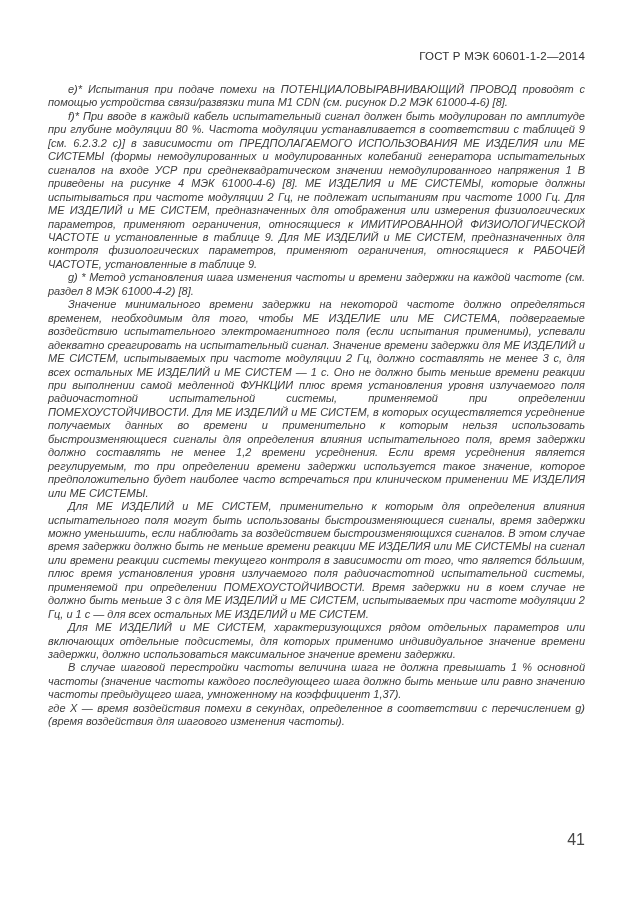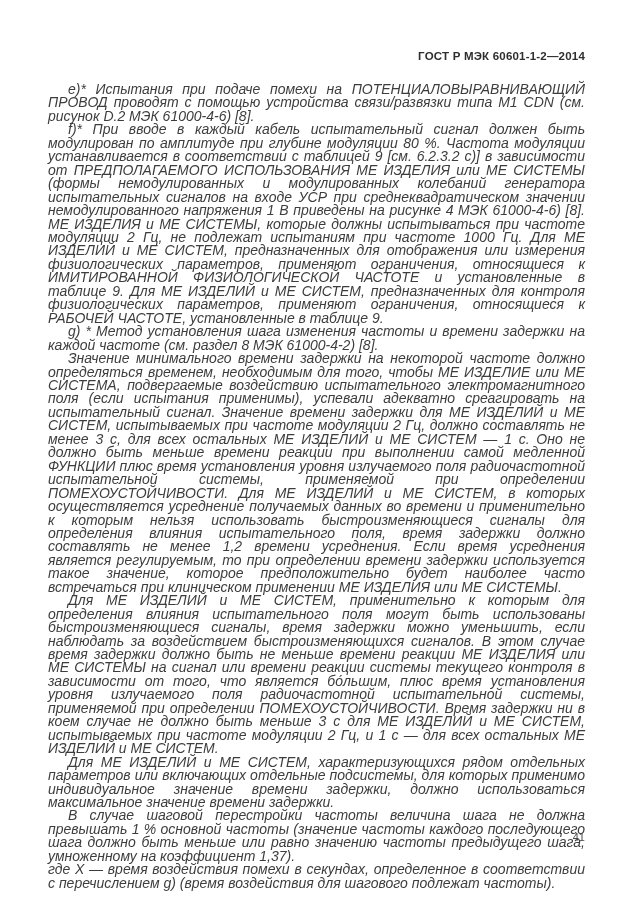--- a/index.html
+++ b/index.html
@@ -15,32 +15,32 @@
     font-family: "Liberation Sans", "DejaVu Sans", sans-serif;
     color: #3d3d3d;
     overflow: hidden;
   }
   .doc-header {
     position: absolute;
     top: 50px;
     left: 48px;
     width: 537px;
     text-align: right;
-    font-weight: 700;
+    font-weight: 400;
     font-style: normal;
     font-size: 11.5px;
     color: #2e2e2e;
     letter-spacing: 0.2px;
   }
   .doc-body {
     position: absolute;
     top: 83px;
     left: 48px;
     width: 537px;
-    font-size: 14px;
+    font-size: 11px;
     line-height: 13.45px;
     font-style: italic;
     text-align: justify;
   }
   .para {
     margin: 0;
     text-indent: 20px;
   }
   .para.no-indent {
     text-indent: 0;
@@ -69,21 +69,21 @@
     display: inline-block;
     vertical-align: middle;
     margin-left: 6px;
   }
   .page-number {
     position: absolute;
     top: 831px;
     left: 48px;
     width: 537px;
     text-align: right;
-    font-size: 11px;
+    font-size: 16px;
     font-style: normal;
     color: #474747;
   }
 </style>
 </head>
 <body>
 
 <div class="page">
 
   <div class="doc-header">ГОСТ Р МЭК 60601-1-2—2014</div>
@@ -100,20 +100,20 @@
 
     <p class="para">Для МЕ ИЗДЕЛИЙ и МЕ СИСТЕМ, применительно к которым для определения влияния испытательного поля могут быть использованы быстроизменяющиеся сигналы, время задержки можно уменьшить, если наблюдать за воздействием быстроизменяющихся сигналов. В этом случае время задержки должно быть не меньше времени реакции МЕ ИЗДЕЛИЯ или МЕ СИСТЕМЫ на сигнал или времени реакции системы текущего контроля в зависимости от того, что является бо́льшим, плюс время установления уровня излучаемого поля радиочастотной испытательной системы, применяемой при определении ПОМЕХОУСТОЙЧИВОСТИ. Время задержки ни в коем случае не должно быть меньше 3 с для МЕ ИЗДЕЛИЙ и МЕ СИСТЕМ, испытываемых при частоте модуляции 2 Гц, и 1 с — для всех остальных МЕ ИЗДЕЛИЙ и МЕ СИСТЕМ.</p>
 
     <p class="para">Для МЕ ИЗДЕЛИЙ и МЕ СИСТЕМ, характеризующихся рядом отдельных параметров или включающих отдельные подсистемы, для которых применимо индивидуальное значение времени задержки, должно использоваться максимальное значение времени задержки.</p>
 
     <p class="para">В случае шаговой перестройки частоты величина шага не должна превышать 1 %  основной частоты (значение частоты каждого последующего шага должно быть меньше или равно значению частоты предыдущего шага, умноженному на коэффициент 1,37).</p>
 
 
 
 
-    <p class="para no-indent">где X — время воздействия помехи в секундах, определенное в соответствии с перечислением g) (время воздействия для шагового подлежат частоты).</p>
+    <p class="para no-indent">где X — время воздействия помехи в секундах, определенное в соответствии с перечислением g) (время воздействия для шагового изменения частоты).</p>
 
 
   </div>
 
   <div class="page-number">41</div>
 
 </div>
 
 </body></html>

